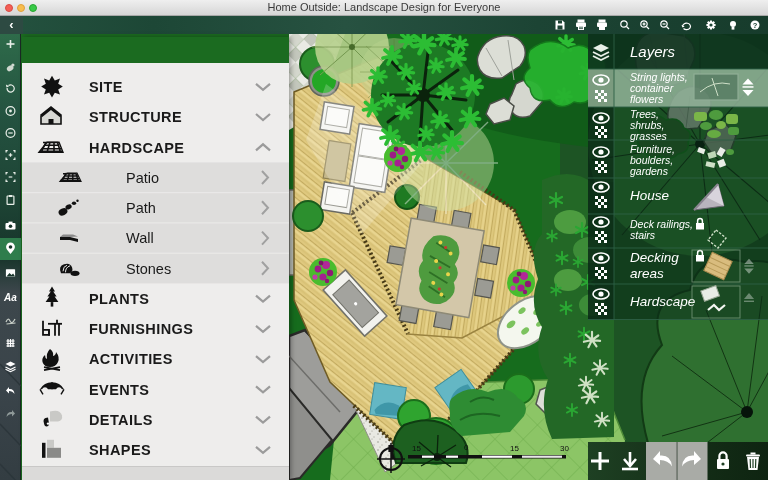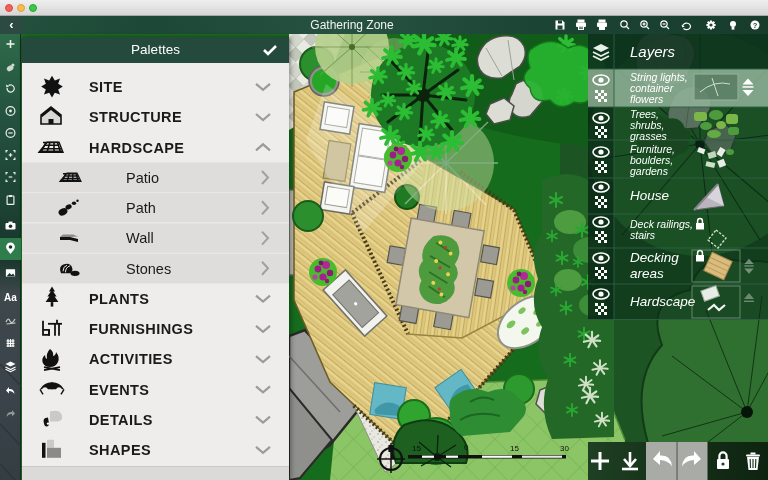--- a/index.html
+++ b/index.html
@@ -408,27 +408,27 @@
 </div>
 
 <div class="abs" style="left:0;top:0;width:768px;height:16px;background:linear-gradient(#efefef,#d6d6d6);border-bottom:1px solid #a8a8a8;">
 
   <div class="abs" style="left:5px;top:4px;width:8px;height:8px;border-radius:50%;background:#f45f56;border:1px solid #d94b43;"></div>
 
   <div class="abs" style="left:17px;top:4px;width:8px;height:8px;border-radius:50%;background:#f8bd4e;border:1px solid #dfa03c;"></div>
 
   <div class="abs" style="left:29px;top:4px;width:8px;height:8px;border-radius:50%;background:#38ca47;border:1px solid #28a532;"></div>
 
+  <div class="abs" style="left:0;top:1px;width:768px;text-align:center;font-size:11px;color:#3a3a3a;">Home Outside: Landscape Design for Everyone</div>
 </div>
 
 <div class="abs" style="left:0;top:16px;width:768px;height:18px;background:linear-gradient(90deg,#24523f 0%,#1d4736 20%,#275241 45%,#1c4434 70%,#173c2c 100%);">
 
   <div class="abs" style="left:0;top:0;width:23px;height:18px;background:#2d4a42;color:#fff;font-size:13px;font-weight:bold;text-align:center;line-height:17px;">‹</div>
 
-  <div class="abs" style="left:292px;top:2px;width:120px;text-align:center;font-size:12px;color:#f0f4f0;">Gathering Zone</div>
 
   <svg class="abs" style="left:550px;top:1px;" width="215" height="16" viewBox="0 0 215 16">
     <g fill="none" stroke="#fff" stroke-width="1.2">
 
       <g transform="translate(10,8)">
             <path d="M-4.5,-4.5 h7 l2,2 v7 h-9 z" fill="#fff" stroke="none"></path>
             <rect x="-2.5" y="0.5" width="5" height="4" fill="#1c4434" stroke="none"></rect>
             <rect x="-2" y="-4.5" width="4" height="3" fill="#1c4434" stroke="none"></rect>
           </g>
 
@@ -486,21 +486,21 @@
           </g>
 
       <g transform="translate(205,8)" fill="#fff" stroke="none">
             <circle r="4.5"></circle>
             <text x="0" y="2.8" font-size="7.5" font-weight="bold" text-anchor="middle" fill="#1c4434" font-family="Liberation Sans">?</text>
           </g>
     </g>
   </svg>
 </div>
 
-<div class="abs" style="left:0;top:34px;width:21px;height:446px;background:linear-gradient(#2e6b4a 0%,#245240 18%,#1d4334 38%,#17342a 50%,#3d474c 58%,#3a444a 80%,#333d42 100%);border-right:1px solid #1a2a24;">
+<div class="abs" style="left:0;top:34px;width:21px;height:446px;background:linear-gradient(#2e6b4a 0%,#245240 18%,#1d4334 38%,#17342a 50%,#3d474c 58%,#3a444a 80%,#333d42 100%);border-right:1px solid #1a2a24;font-style:italic;">
   <svg width="21" height="446" viewBox="0 0 21 446">
 
     <g stroke="#2c363b" stroke-width="1.5">
           <line x1="0" y1="330" x2="21" y2="352"></line>
           <line x1="0" y1="390" x2="21" y2="412"></line>
           <line x1="0" y1="430" x2="21" y2="452"></line>
         </g>
     <g fill="none" stroke="#e9efe9" stroke-width="1.2">
 
       <g transform="translate(10.5,10)">
@@ -598,27 +598,20 @@
 
       <g transform="translate(10.5,380)" fill="#8f9a99" stroke="none">
             <path d="M4.5,-0.5 l-3,-3.5 v2 q-5,-0.5 -5.5,5 q2,-3 5.5,-3 v2.5 z"></path>
           </g>
     </g>
   </svg>
 </div>
 
 <div id="palettes" class="abs" style="left:22px;top:37px;width:267px;height:443px;box-shadow:2px 0 5px rgba(0,0,0,0.35);">
 
-  <div class="abs" style="left:0;top:0;width:267px;height:26px;background:#24493d;box-shadow:0 2px 3px rgba(0,0,0,0.4);">
-    <div class="abs" style="left:0;top:5px;width:267px;text-align:center;font-size:13.5px;color:#fff;">Palettes</div>
-
-    <svg class="abs" style="left:240px;top:6px;" width="16" height="14" viewBox="0 0 16 14">
-          <path d="M2,7 l4,4 8,-8" stroke="#fff" stroke-width="2.6" fill="none"></path>
-        </svg>
-  </div>
 
   <div class="abs" style="left:0;top:26px;width:267px;height:403px;background:#eeedec;"></div>
 
   <div class="abs" style="left:0;top:429px;width:267px;height:14px;background:#dbdad9;border-top:1px solid #c9c8c7;"></div>
   <svg class="abs" style="left:0;top:26px;" width="267" height="403" viewBox="0 0 267 403">
 
 <rect x="0" y="99.4" width="267" height="121" fill="#dedddc"></rect>
 <line x1="0" y1="129.7" x2="267" y2="129.7" stroke="#ecebea" stroke-width="1"></line>
 <line x1="0" y1="159.9" x2="267" y2="159.9" stroke="#ecebea" stroke-width="1"></line>
 <line x1="0" y1="190.2" x2="267" y2="190.2" stroke="#ecebea" stroke-width="1"></line>

